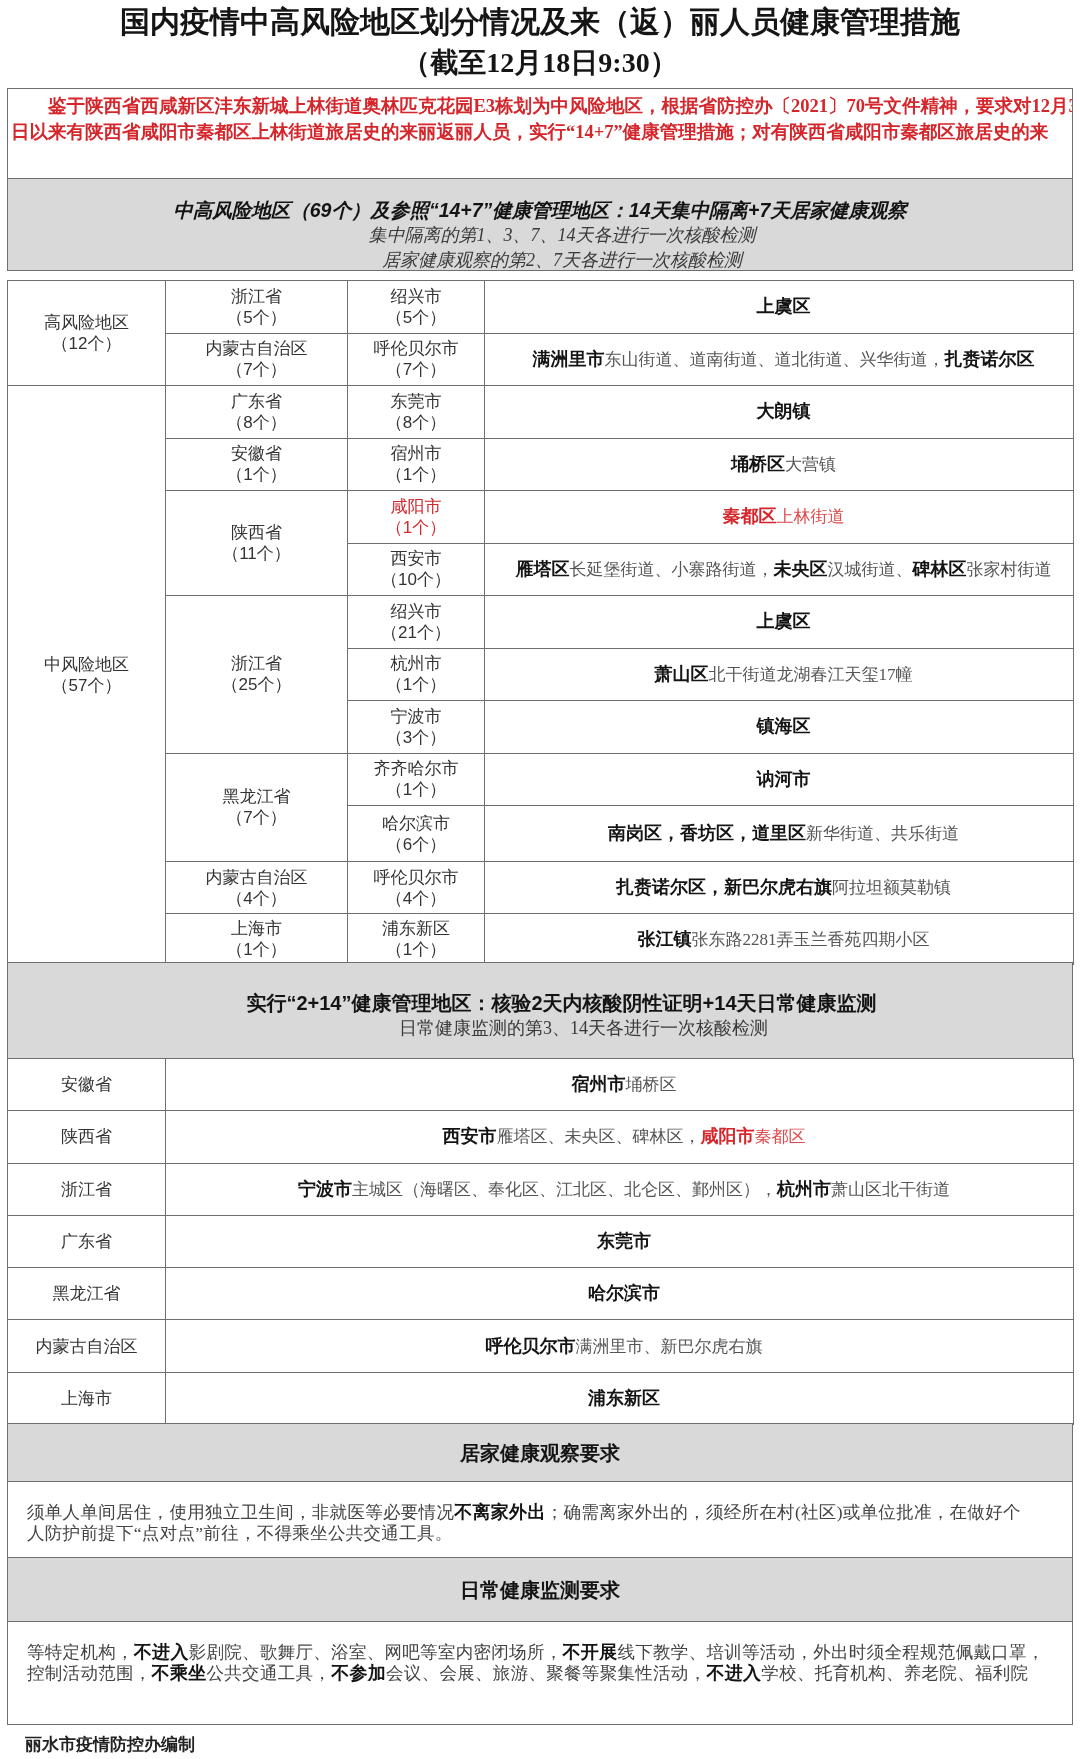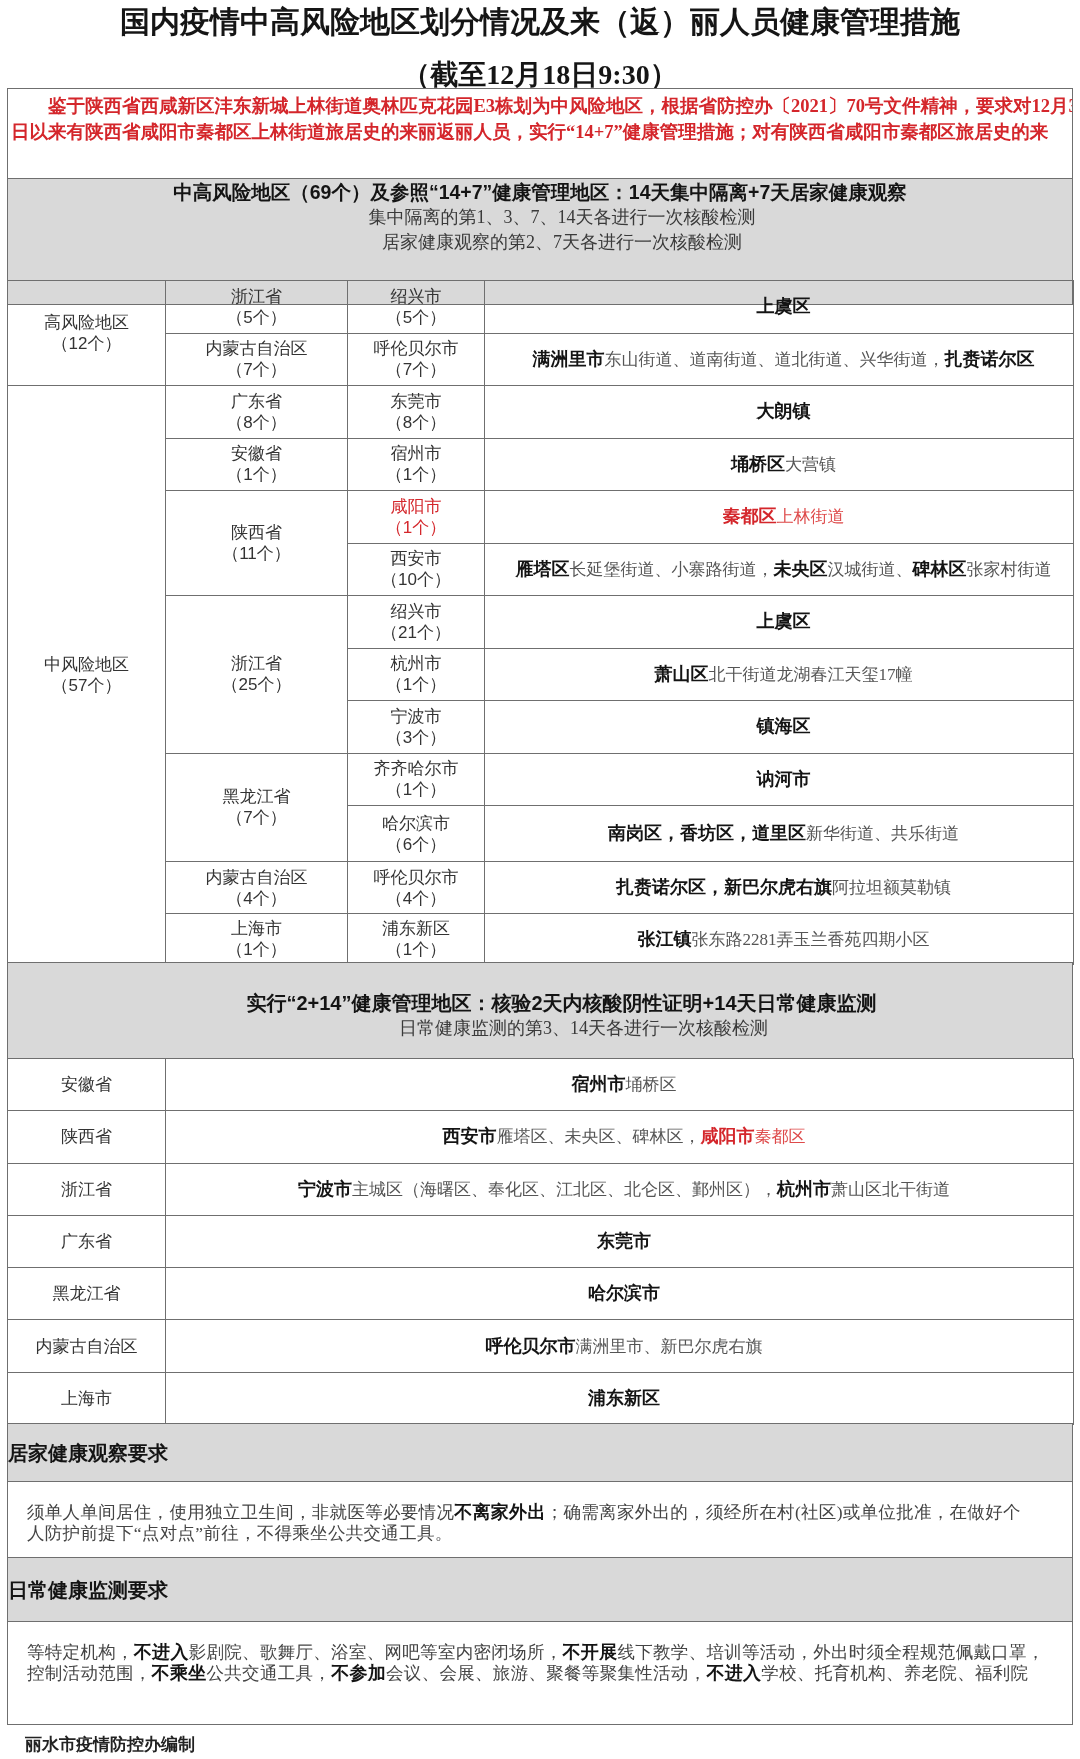--- a/index.html
+++ b/index.html
@@ -13,35 +13,35 @@
     width:1080px;height:1759px;position:relative;overflow:hidden;
     font-family:"Liberation Sans","DejaVu Sans",sans-serif;color:#333;
   }
   .abs{position:absolute;}
   .title1{
     top:3px;left:0;width:1080px;height:38px;line-height:38px;text-align:center;
     font-family:"Liberation Serif","DejaVu Serif",serif;font-weight:bold;font-size:30px;color:#151515;
   }
   .title2{
     top:44px;left:0;width:1080px;height:38px;line-height:38px;text-align:center;
-    font-family:"Liberation Serif","DejaVu Serif",serif;font-weight:bold;font-size:28px;color:#151515;margin-top:12px;
+    font-family:"Liberation Serif","DejaVu Serif",serif;font-weight:bold;font-size:28px;color:#151515;
   }
   .notice{
     left:7px;top:88px;width:1066px;height:91px;box-sizing:border-box;
     border:1px solid var(--border-gray);background:#fff;
     padding:4px 4px 0 3px;color:var(--accent-red);
     font-family:"Liberation Serif","DejaVu Serif",serif;font-weight:bold;
     font-size:18.5px;line-height:26px;white-space:nowrap;overflow:hidden;
   }
   .notice .indent{padding-left:37px;}
   .section{left:7px;width:1066px;box-sizing:border-box;border:1px solid var(--border-gray);}
   .band{background:var(--band-gray);text-align:center;}
   .band-title{font-weight:bold;font-size:19.5px;color:#141414;line-height:26px;}
   .band-sub{font-family:"Liberation Serif","DejaVu Serif",serif;font-size:18px;color:#3a3a3a;line-height:25px;margin-left:44px;}
-  .band-center{display:flex;align-items:center;justify-content:flex-start;}
+  .band-center{display:flex;align-items:center;justify-content:center;}
   .band-center .band-title{font-size:20px;}
   table.grid{
     position:absolute;left:7px;width:1066px;border-collapse:collapse;table-layout:fixed;
   }
   table.grid td{border:1px solid var(--border-gray);padding:0;vertical-align:middle;text-align:center;}
   .cc{text-align:center;font-size:17px;line-height:21px;color:#333;}
   .cd{text-align:left;padding:0 10px 0 19px !important;line-height:23px;}
   .sb{font-weight:bold;font-size:18px;color:#141414;font-family:"Liberation Sans","DejaVu Sans",sans-serif;}
   .sr{font-family:"Liberation Serif","DejaVu Serif",serif;font-size:17px;color:#555;}
   .red{color:var(--accent-red) !important;}
@@ -57,21 +57,21 @@
 <body>
 
 <div class="abs title1">国内疫情中高风险地区划分情况及来（返）丽人员健康管理措施</div>
 <div class="abs title2">（截至12月18日9:30）</div>
 
 <div class="abs notice">
   <div class="indent">鉴于陕西省西咸新区沣东新城上林街道奥林匹克花园E3栋划为中风险地区，根据省防控办〔2021〕70号文件精神，要求对12月3</div>
   <div>日以来有陕西省咸阳市秦都区上林街道旅居史的来丽返丽人员，实行“14+7”健康管理措施；对有陕西省咸阳市秦都区旅居史的来</div>
 </div>
 
-<div class="abs section band" style="top:178px;height:127px;padding-top:0;">
+<div class="abs section band" style="top:178px;height:93px;padding-top:18px;font-style:italic;">
   <div class="band-title">中高风险地区（69个）及参照“14+7”健康管理地区：14天集中隔离+7天居家健康观察</div>
   <div class="band-sub">集中隔离的第1、3、7、14天各进行一次核酸检测</div>
   <div class="band-sub">居家健康观察的第2、7天各进行一次核酸检测</div>
 </div>
 
 <table class="grid" style="top:280px;height:683px;">
   <colgroup>
     <col style="width:158px">
       <col style="width:182px">
       <col style="width:137px">

